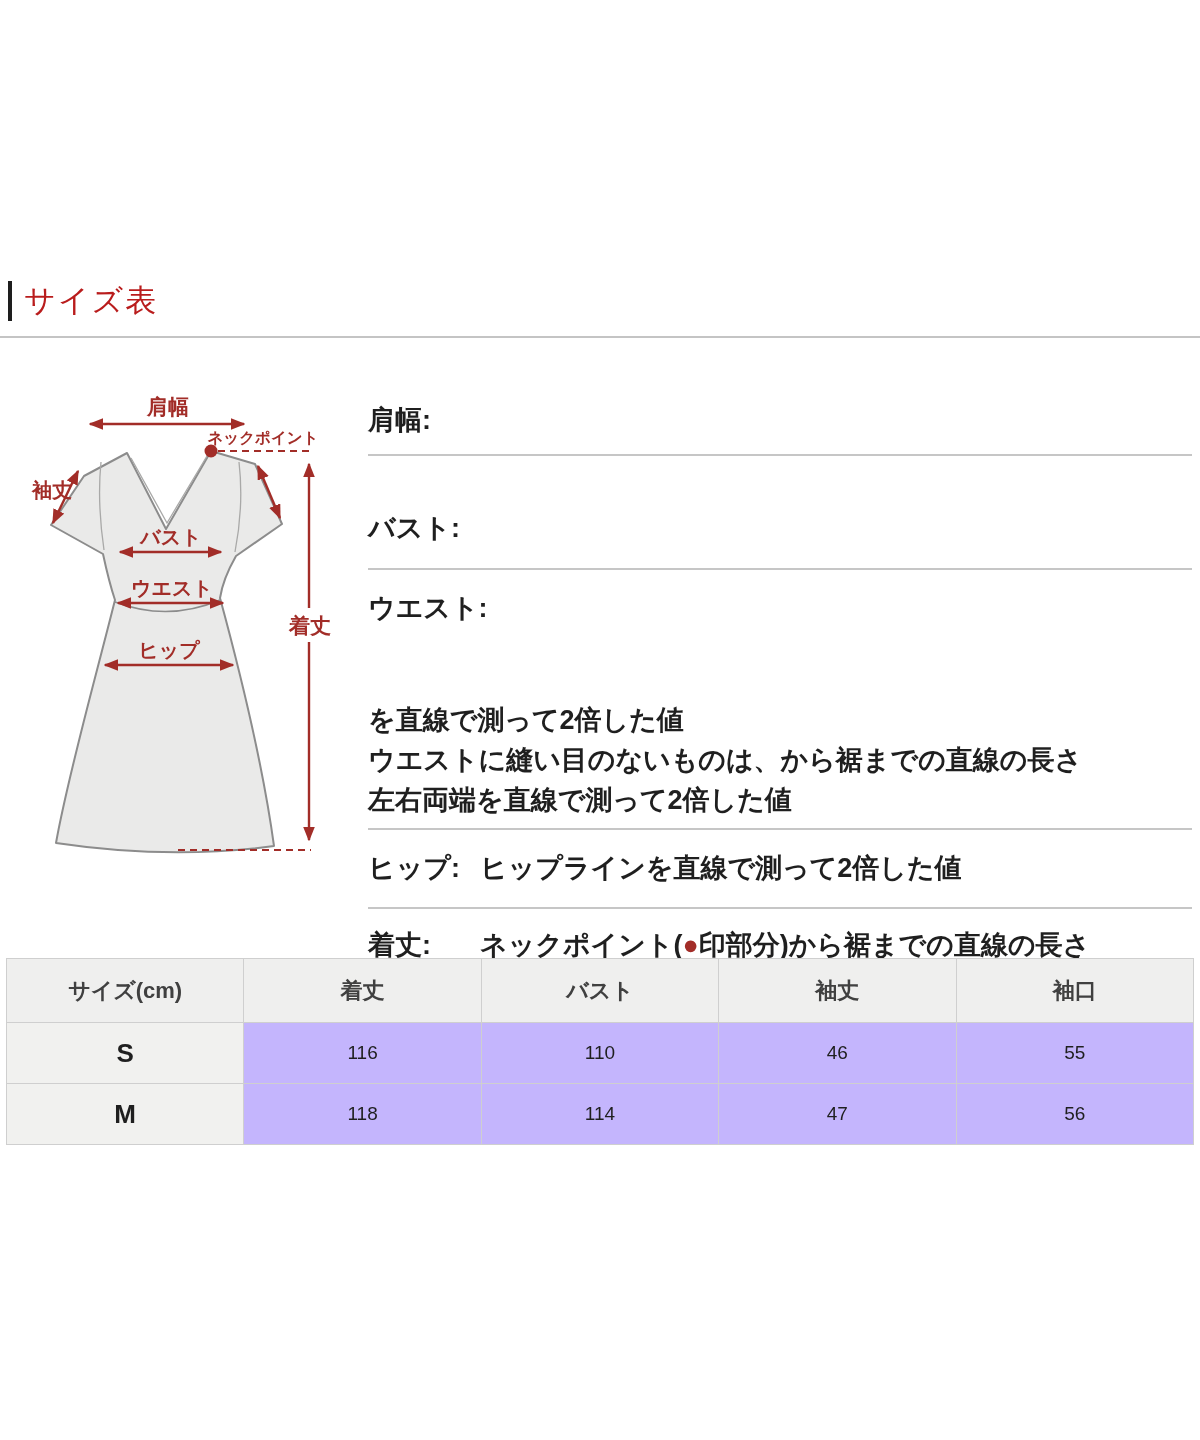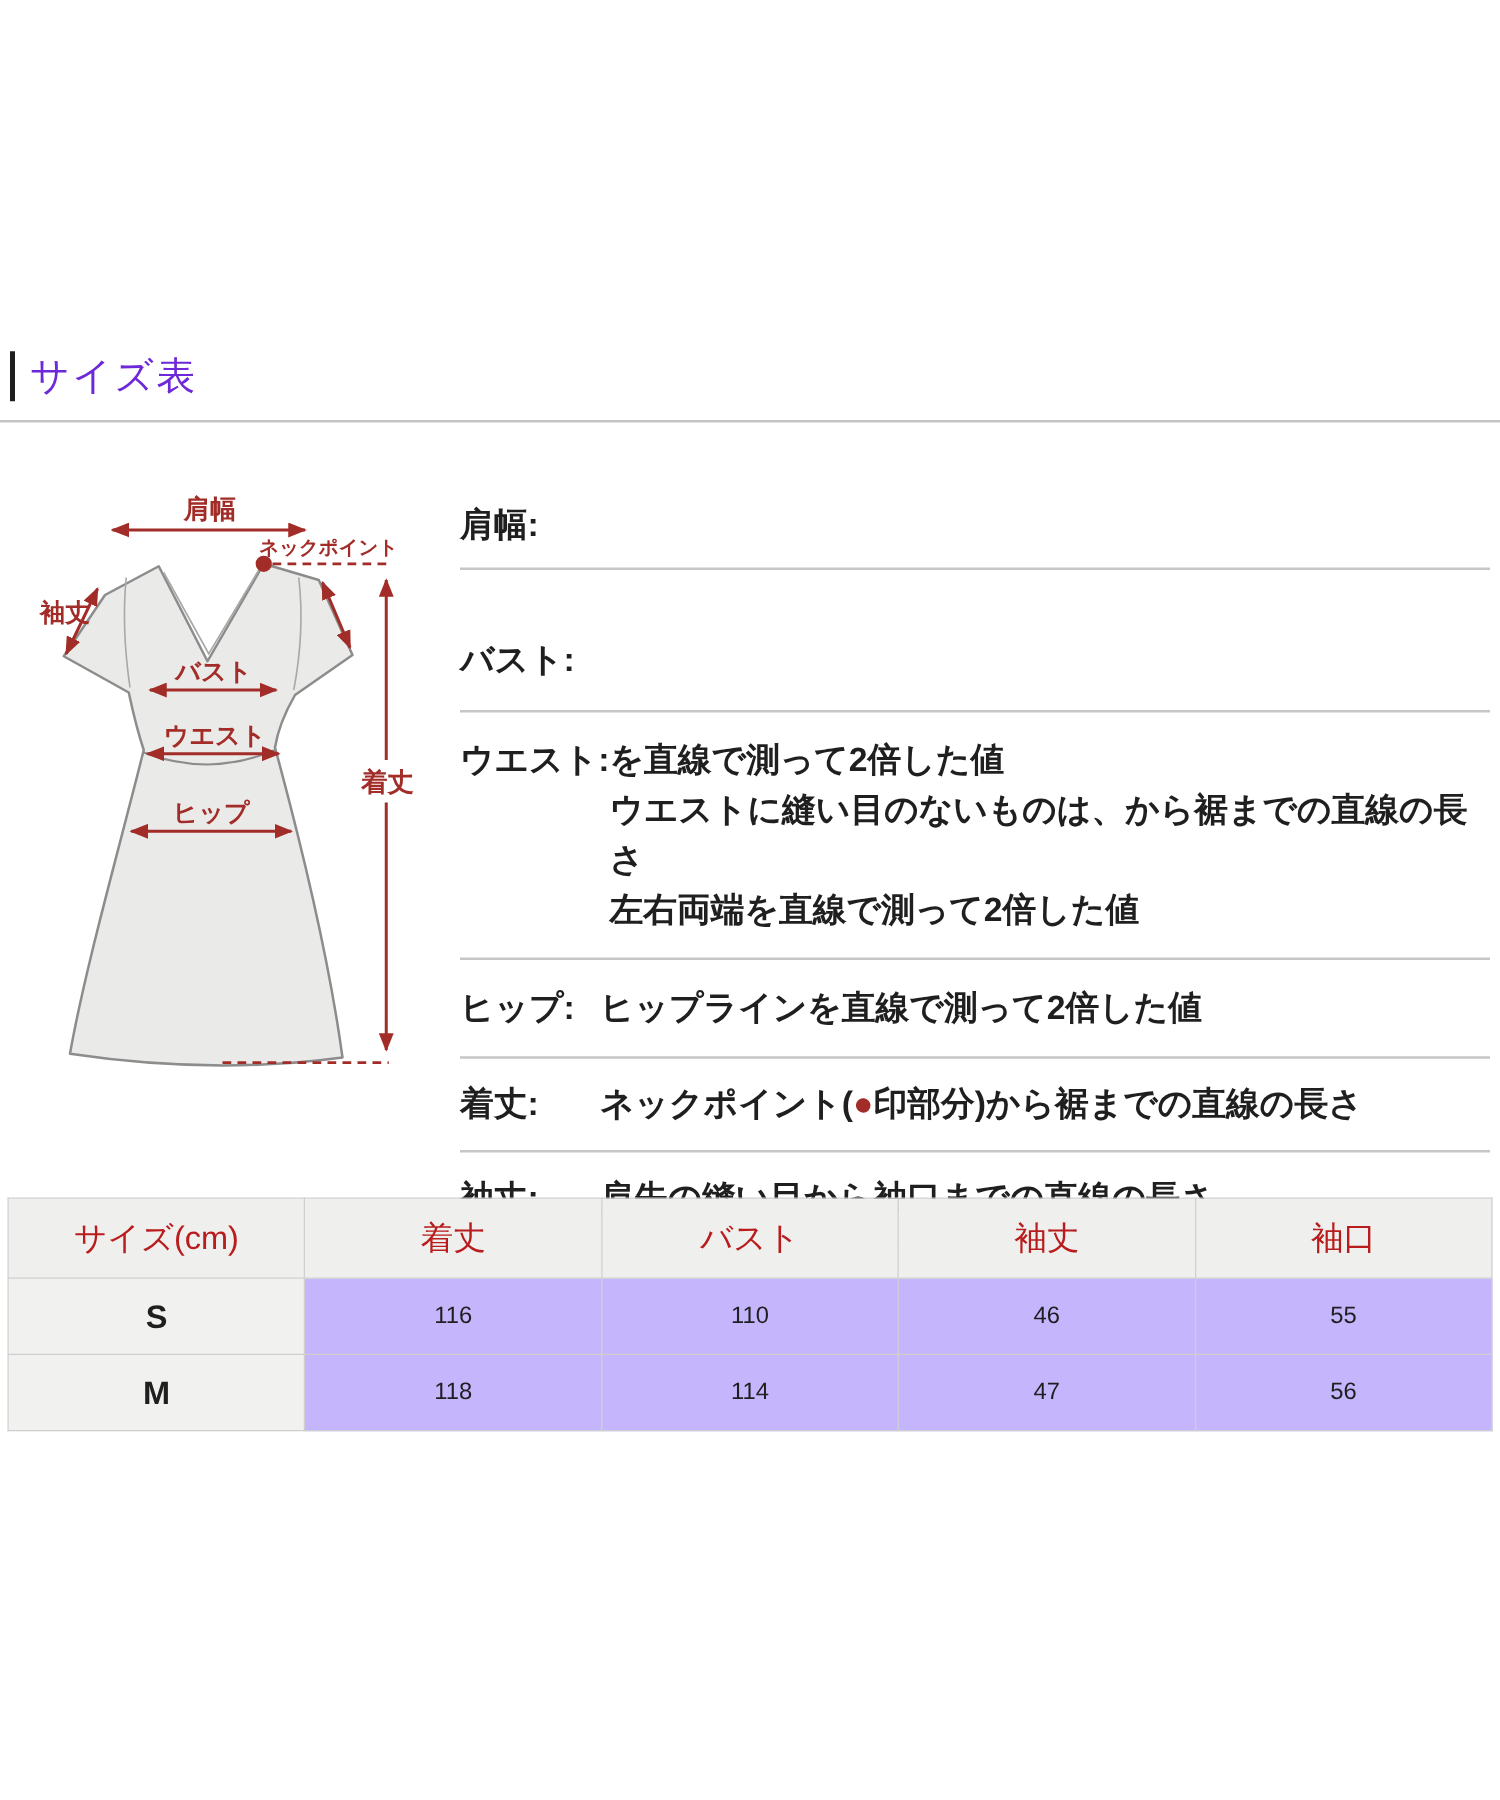--- a/index.html
+++ b/index.html
@@ -15,21 +15,21 @@
 
   
   .title-row {
     position: absolute; left: 8px; top: 280px;
     display: flex; align-items: center; gap: 12px;
   }
   .title-bar {
     width: 4px; height: 40px; background: #1e1e1e;
   }
   .page-title {
-    font-size: 31px; font-weight: 400; color: #6d28d9;
+    font-size: 31px; font-weight: 400; color: #b91c1c;
     letter-spacing: 2px;
   }
   .title-divider {
     position: absolute; left: 0; top: 336px; width: 1200px;
     border-top: 2px solid #c4c4c4;
   }
 
   
   .diagram {
     position: absolute; left: 20px; top: 390px;
@@ -48,21 +48,21 @@
   .def-row {
     display: flex;
     border-bottom: 2px solid #c6c6c6;
     font-size: 27px;
     font-weight: 600;
     color: #1f1f1f;
     line-height: 40px;
   }
   .def-row.r-katahaba { padding: 8px 0 14px 0; align-items: center; }
   .def-row.r-bust     { padding: 20px 0 20px 0; margin-top: 32px; }
-  .def-row.r-waist    { padding: 18px 0 18px 0; }
+  .def-row.r-waist    { padding: 18px 0 8px 0; flex-direction: column; }
   .def-row.r-hip      { padding: 18px 0 19px 0; }
   .def-row.r-kitake   { padding: 16px 0 17px 0; }
   .def-row.r-sodetake { padding: 16px 0 16px 0; }
   .def-term {
     flex: 0 0 112px;
     font-weight: 700;
     white-space: nowrap;
   }
   .def-text { flex: 1; }
   .def-line { display: block; }
@@ -77,21 +77,21 @@
   table.size-table {
     width: 100%; border-collapse: collapse; table-layout: fixed;
     border: 1px solid #cfcfcf;
   }
   table.size-table th, table.size-table td {
     border: 1px solid #cfcfcf;
     text-align: center; vertical-align: middle;
   }
   table.size-table th {
     background: #efefee;
-    font-size: 26px; font-weight: 400; color: #b91c1c;
+    font-size: 22px; font-weight: 700; color: #404040;
     height: 64px;
   }
   table.size-table td {
     background: #c4b5fd;
     font-size: 19px; font-weight: 400; color: #1f1f1f;
     height: 61px;
   }
   table.size-table td.size-col {
     background: #f1f1ef;
     font-weight: 700; font-size: 26px;

